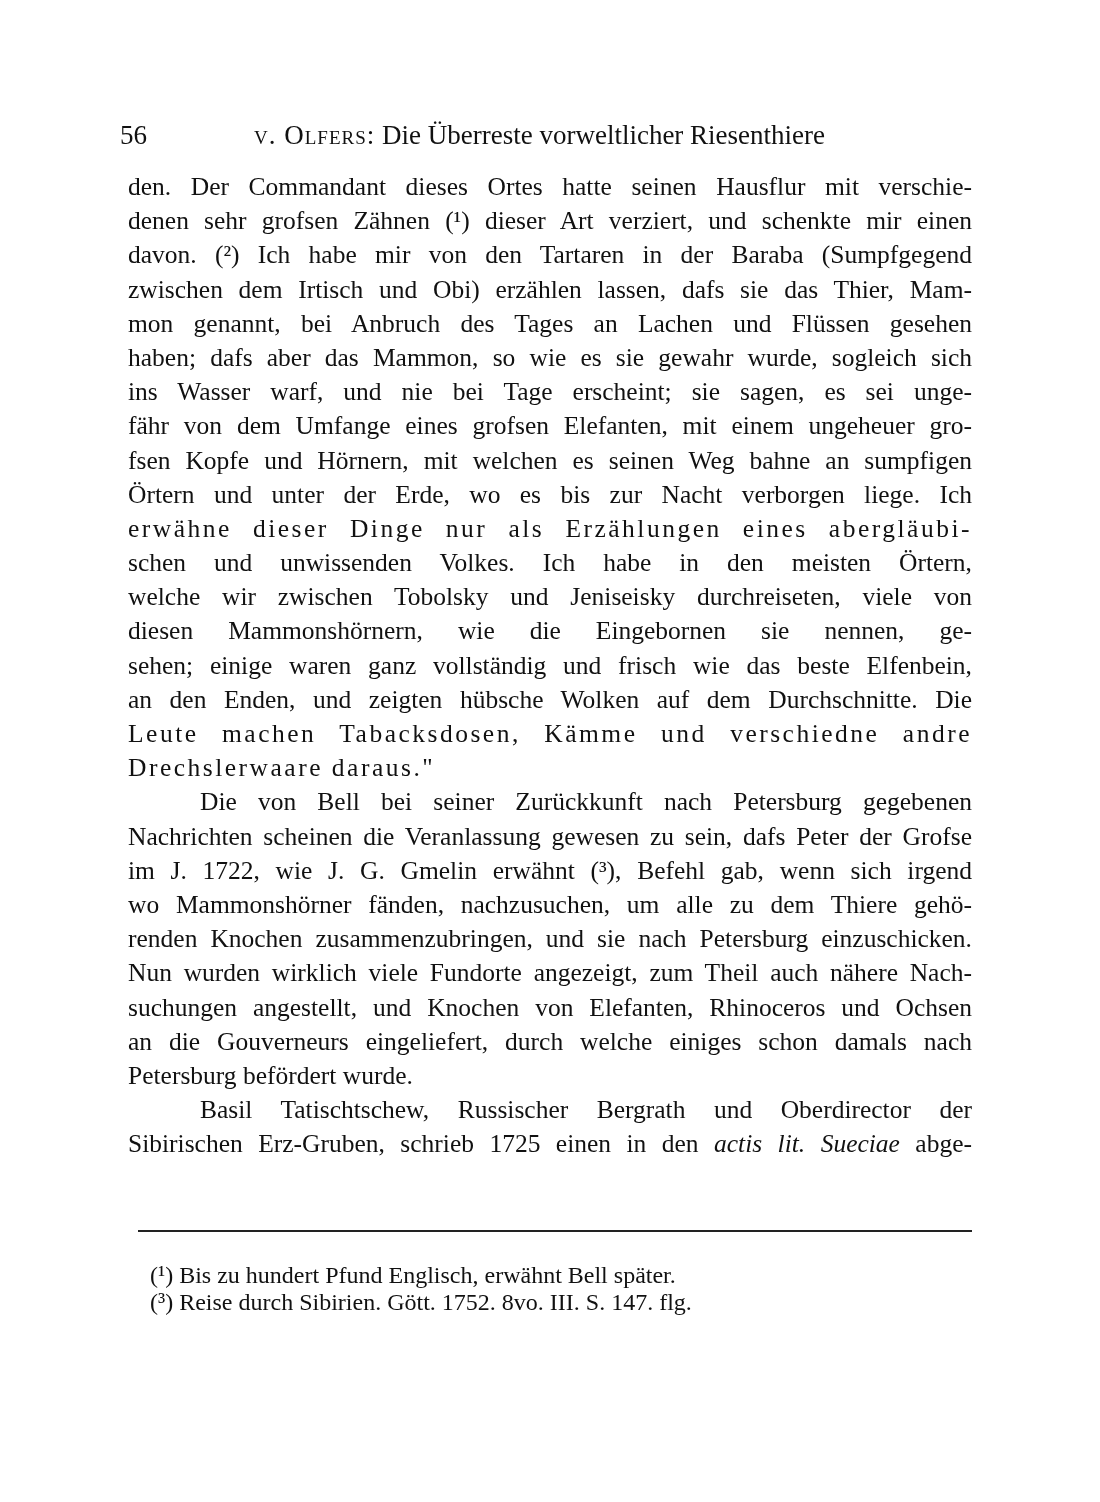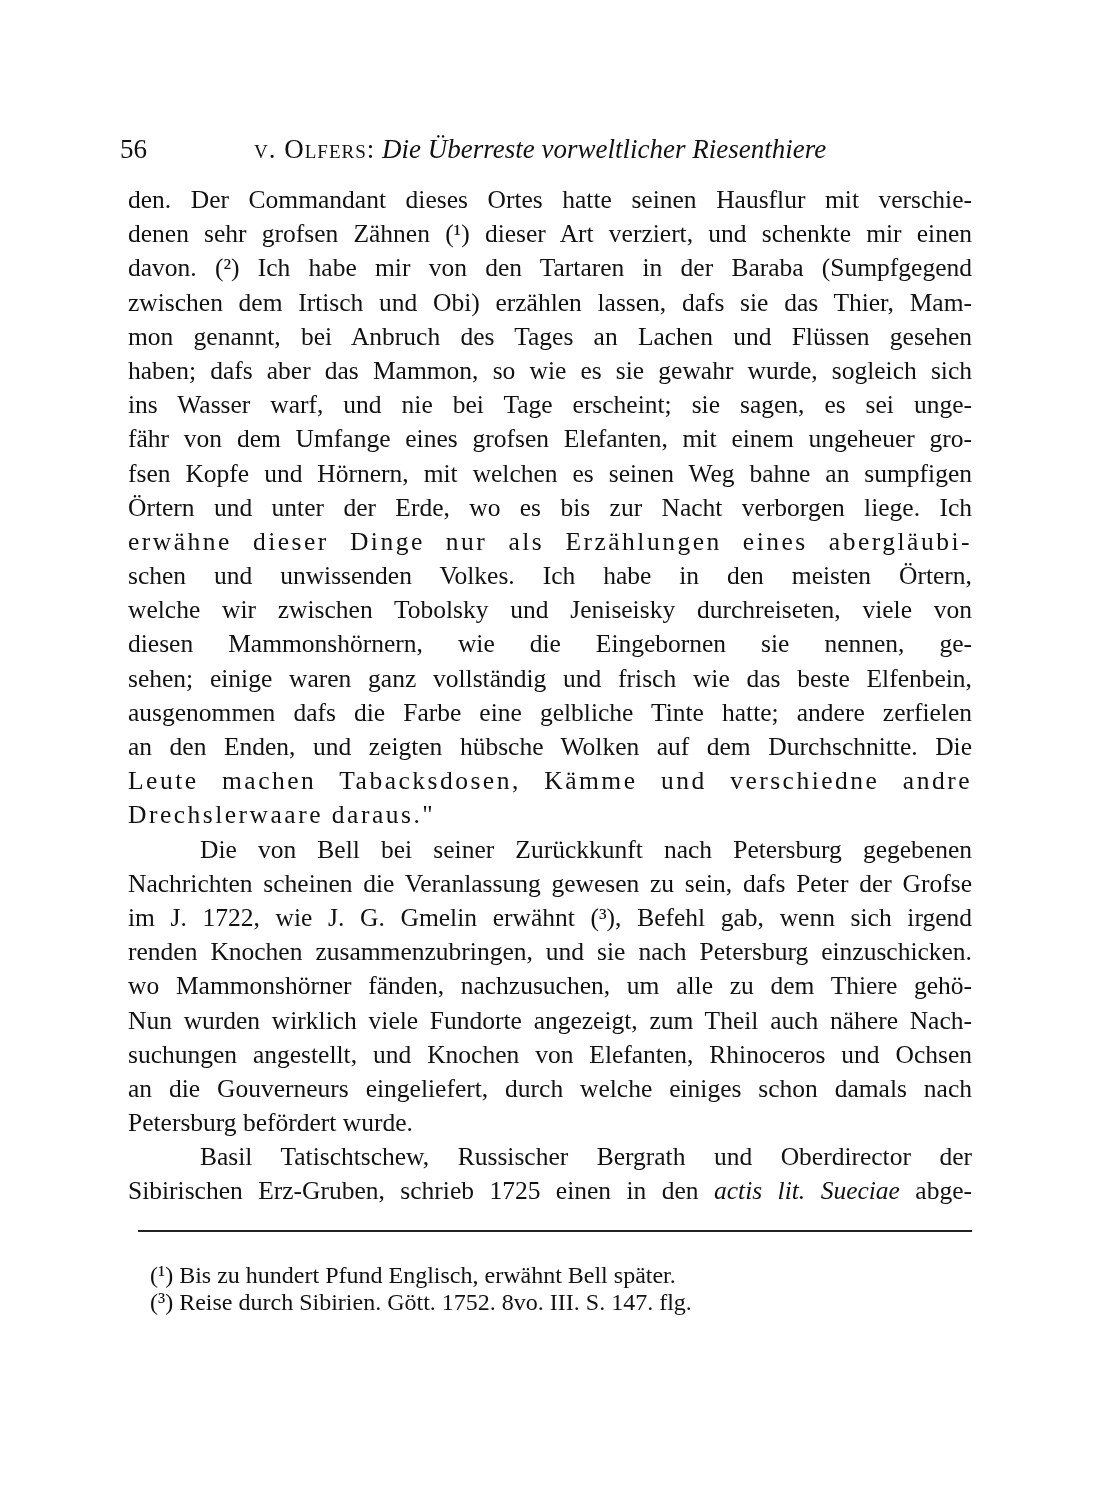--- a/index.html
+++ b/index.html
@@ -1,23 +1,23 @@
 <!DOCTYPE html>
 <html><head>
 <meta charset="utf-8">
 <style>
   html, body { margin: 0; padding: 0; background: #ffffff; }
   body { width: 1100px; height: 1502px; position: relative; overflow: hidden;
          font-family: "Liberation Serif", "DejaVu Serif", serif; color: #111; }
-  .header { position: absolute; top: 134px; left: 120px; width: 860px; height: 40px; }
+  .header { position: absolute; top: 120px; left: 120px; width: 860px; height: 40px; }
   .page-no { position: absolute; left: 0; top: 0; font-size: 27px; }
   .running-head { position: absolute; left: 134px; top: 0; font-size: 27px; white-space: nowrap; }
   .running-head .author { font-variant: small-caps; letter-spacing: 1px; margin-top: 43px; }
-  .running-head .title { font-style: italic; }
-  .body-text { position: absolute; top: 183px; left: 128px; width: 844px; }
+  .running-head .title { }
+  .body-text { position: absolute; top: 170px; left: 128px; width: 844px; }
   .line { font-size: 25.5px; height: 34.2px; line-height: 34.2px; text-align: justify;
           text-align-last: justify; white-space: nowrap; overflow: visible; }
   .line.last { text-align-last: left; }
   .line.indent { padding-left: 72px; }
   .line span { white-space: normal; }
   .sp { letter-spacing: 2.5px; }
   .it { font-style: italic; margin-top: 29px; }
   .rule { position: absolute; top: 1230px; left: 138px; width: 834px; height: 0;
           border-top: 2px solid #222; }
   .notes { position: absolute; top: 1262px; left: 128px; width: 844px; }
@@ -45,29 +45,28 @@
   <div class="line"><span>haben; dafs aber das Mammon, so wie es sie gewahr wurde, sogleich sich</span></div>
   <div class="line"><span>ins Wasser warf, und nie bei Tage erscheint; sie sagen, es sei unge-</span></div>
   <div class="line"><span>fähr von dem Umfange eines grofsen Elefanten, mit einem ungeheuer gro-</span></div>
   <div class="line"><span>fsen Kopfe und Hörnern, mit welchen es seinen Weg bahne an sumpfigen</span></div>
   <div class="line"><span>Örtern und unter der Erde, wo es bis zur Nacht verborgen liege.  Ich</span></div>
   <div class="line sp"><span>erwähne dieser Dinge nur als Erzählungen eines abergläubi-</span></div>
   <div class="line"><span>schen und unwissenden Volkes.  Ich habe in den meisten Örtern,</span></div>
   <div class="line"><span>welche wir zwischen Tobolsky und Jeniseisky durchreiseten, viele von</span></div>
   <div class="line"><span>diesen Mammonshörnern, wie die Eingebornen sie nennen, ge-</span></div>
   <div class="line"><span>sehen; einige waren ganz vollständig und frisch wie das beste Elfenbein,</span></div>
-  <div class="line"><span>ausgenommen dafs die Farbe eine gelbliche Tinte hatte; andere zerfielen</span></div>
   <div class="line"><span>an den Enden, und zeigten hübsche Wolken auf dem Durchschnitte.  Die</span></div>
   <div class="line sp"><span>Leute machen Tabacksdosen, Kämme und verschiedne andre</span></div>
   <div class="line last sp"><span>Drechslerwaare daraus."</span></div>
   <div class="line indent"><span>Die von Bell bei seiner Zurückkunft nach Petersburg gegebenen</span></div>
   <div class="line"><span>Nachrichten scheinen die Veranlassung gewesen zu sein, dafs Peter der Grofse</span></div>
   <div class="line"><span>im J. 1722, wie J. G. Gmelin erwähnt (³), Befehl gab, wenn sich irgend</span></div>
+  <div class="line"><span>wo Mammonshörner fänden, nachzusuchen, um alle zu dem Thiere gehö-</span></div>
   <div class="line"><span>renden Knochen zusammenzubringen, und sie nach Petersburg einzuschicken.</span></div>
-  <div class="line"><span>wo Mammonshörner fänden, nachzusuchen, um alle zu dem Thiere gehö-</span></div>
   <div class="line"><span>Nun wurden wirklich viele Fundorte angezeigt, zum Theil auch nähere Nach-</span></div>
   <div class="line"><span>suchungen angestellt, und Knochen von Elefanten, Rhinoceros und Ochsen</span></div>
   <div class="line"><span>an die Gouverneurs eingeliefert, durch welche einiges schon damals nach</span></div>
   <div class="line last"><span>Petersburg befördert wurde.</span></div>
   <div class="line indent"><span>Basil Tatischtschew, Russischer Bergrath und Oberdirector der</span></div>
   <div class="line"><span>Sibirischen Erz-Gruben, schrieb 1725 einen in den <span class="it">actis lit. Sueciae</span> abge-</span></div>
 </div>
 
 <div class="rule"></div>
 

